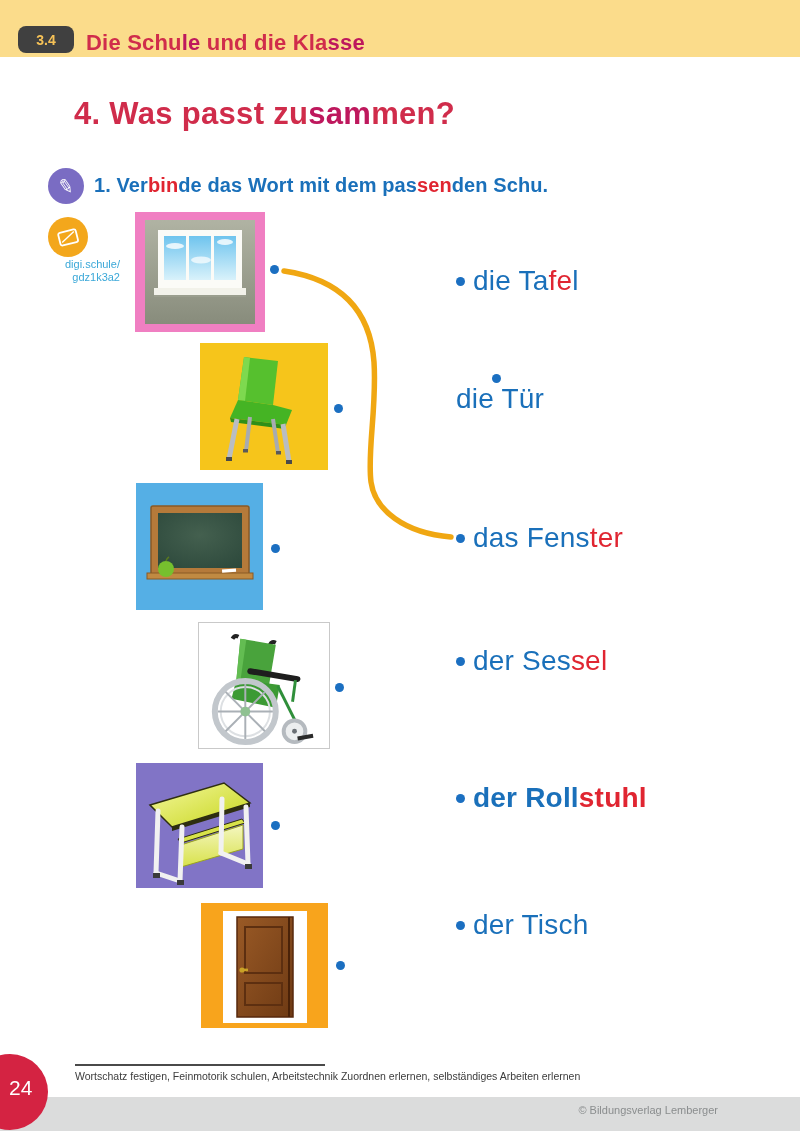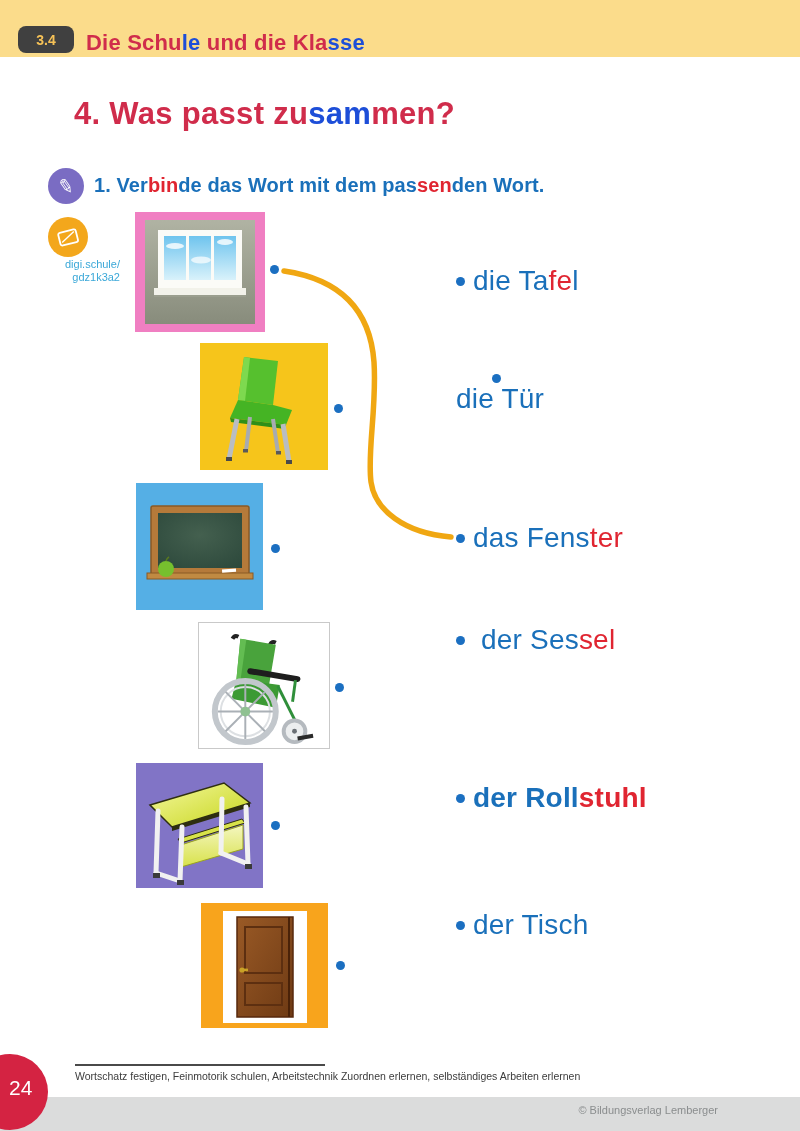--- a/index.html
+++ b/index.html
@@ -22,21 +22,21 @@
   .instruction{position:absolute;left:94px;top:174px;font-size:20px;font-weight:bold;letter-spacing:.1px;}
 
   
   .digi-badge{position:absolute;left:48px;top:217px;width:40px;height:40px;border-radius:50%;
     background:#f3a71c;display:flex;align-items:center;justify-content:center;}
   .digi-text{position:absolute;left:16px;top:258px;width:104px;text-align:right;
     color:#3ba8d8;font-size:11px;line-height:13px;}
 
   
   .seg-crimson{color:#d02c4b}
-  .seg-orange{color:#1d4ed8}
+  .seg-orange{color:#be185d}
   .seg-blue{color:#1a70ba}
   .seg-red{color:#e02531}
 
   
   .tile{position:absolute;}
   .tile svg{display:block;width:100%;height:100%;}
   .tile-window{left:135px;top:212px;width:130px;height:120px;background:#f07fc2;}
   .tile-chair{left:200px;top:343px;width:128px;height:127px;background:#f6c51b;}
   .tile-board{left:136px;top:483px;width:127px;height:127px;background:#55afe5;}
   .tile-wheelchair{left:198px;top:622px;width:132px;height:127px;background:#ffffff;border:1px solid #c9c9c9;box-sizing:border-box;}
@@ -76,21 +76,21 @@
   </div>
 
   <div class="main-title">
     <span class="seg-crimson">4. Was passt zu</span><span class="seg-orange">sam</span><span class="seg-crimson">men?</span>
   </div>
 
   <div class="pencil-badge">
     <span class="pencil-glyph">✎</span>
   </div>
   <div class="instruction">
-    <span class="seg-blue">1. Ver</span><span class="seg-red">bin</span><span class="seg-blue">de das Wort mit dem pas</span><span class="seg-red">sen</span><span class="seg-blue">den Wort.</span>
+    <span class="seg-blue">1. Ver</span><span class="seg-red">bin</span><span class="seg-blue">de das Wort mit dem pas</span><span class="seg-red">sen</span><span class="seg-blue">den Schu.</span>
   </div>
 
   <div class="digi-badge">
     <svg width="24" height="24" viewBox="0 0 24 24">
       <g transform="rotate(-14 12 12)">
         <rect x="3" y="6" width="18" height="13" rx="2" fill="none" stroke="#ffffff" stroke-width="1.8"></rect>
         <line x1="5" y1="16" x2="19" y2="8" stroke="#ffffff" stroke-width="1.4"></line>
       </g>
     </svg>
   </div>
@@ -243,21 +243,21 @@
     <span><span class="seg-blue">die Ta</span><span class="seg-red">fe</span><span class="seg-blue">l</span></span>
   </div>
   <div class="word-row" style="top:374px;flex-direction:column;">
     <span class="bullet"></span>
     <span><span class="seg-blue">die Tür</span></span>
   </div>
   <div class="word-row" style="top:522px;">
     <span class="bullet"></span>
     <span><span class="seg-blue">das Fens</span><span class="seg-red">ter</span></span>
   </div>
-  <div class="word-row" style="top:624px;gap:8px;">
+  <div class="word-row" style="top:645px;">
     <span class="bullet"></span>
     <span><span class="seg-blue">der Ses</span><span class="seg-red">sel</span></span>
   </div>
   <div class="word-row" style="top:782px;font-weight:bold;">
     <span class="bullet"></span>
     <span><span class="seg-blue">der Roll</span><span class="seg-red">stuhl</span></span>
   </div>
   <div class="word-row" style="top:909px;">
     <span class="bullet"></span>
     <span><span class="seg-blue">der Tisch</span></span>

